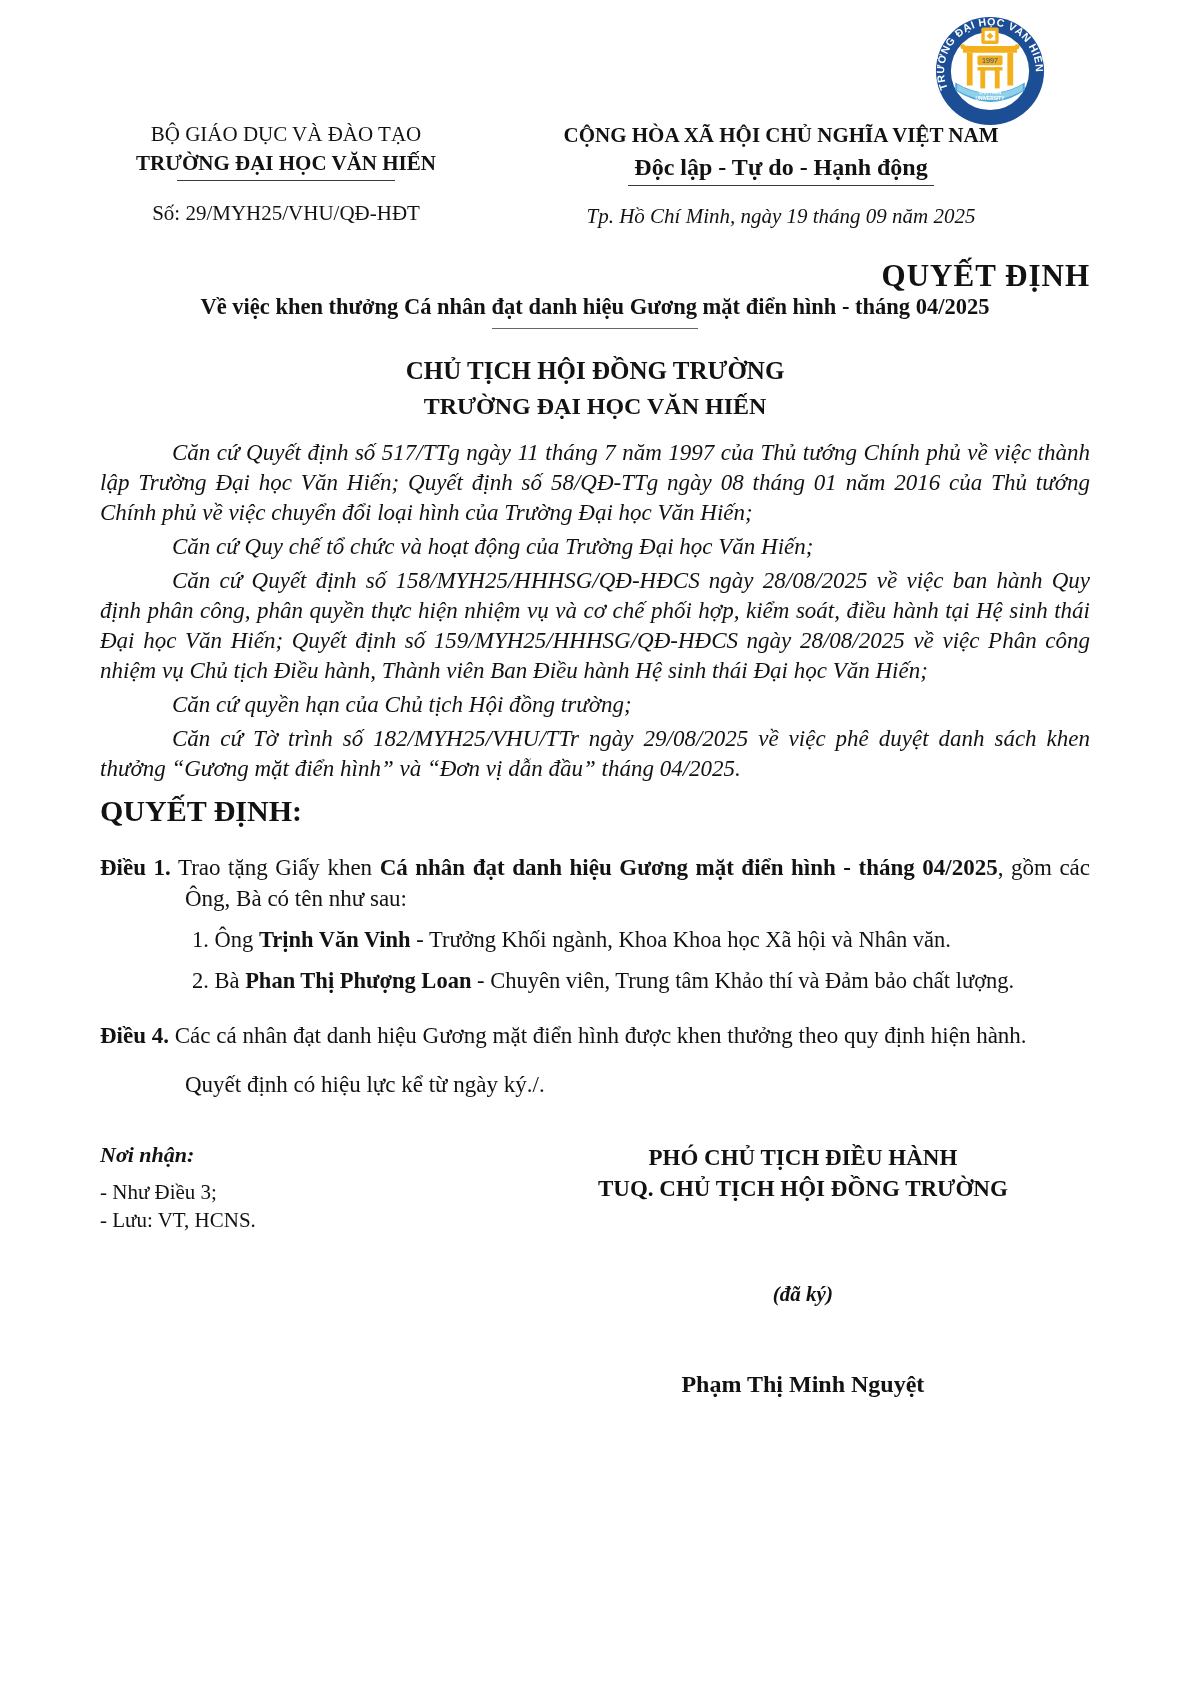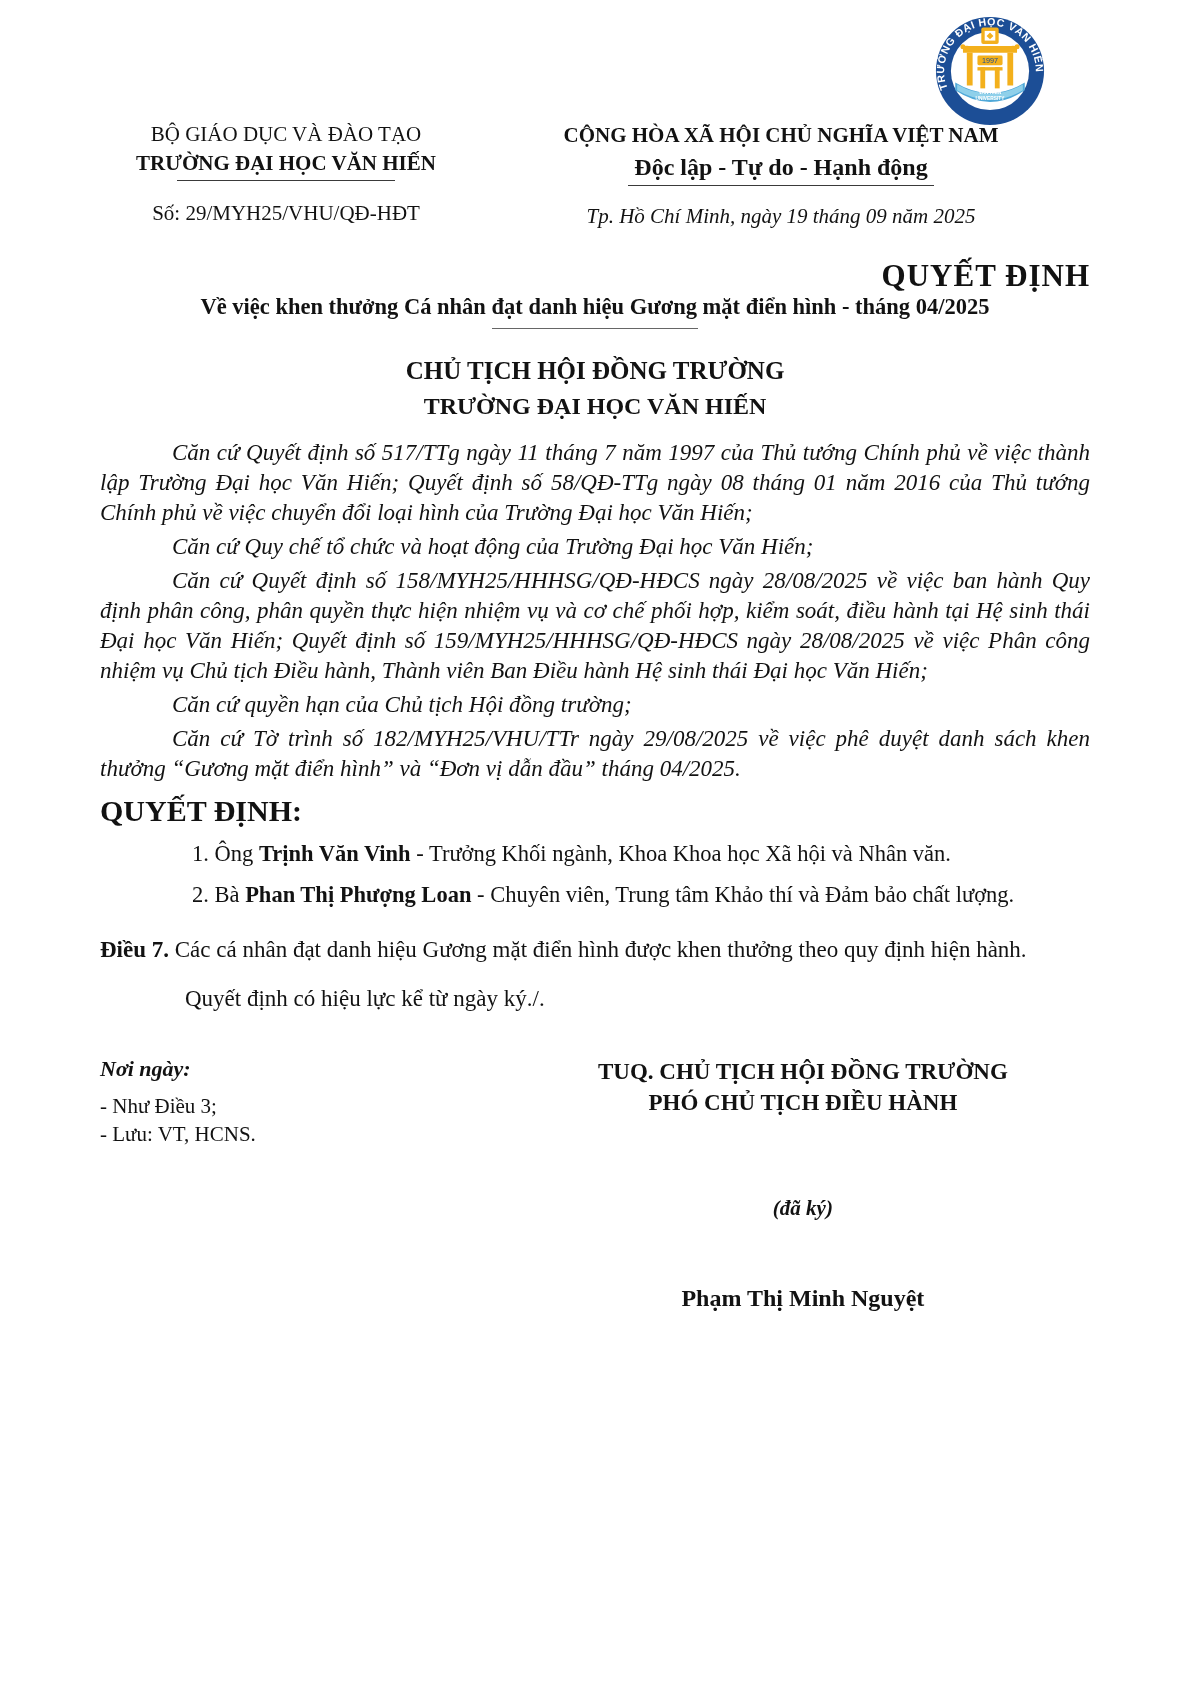--- a/index.html
+++ b/index.html
@@ -134,47 +134,51 @@
       <p class="cancu">Căn cứ Quy chế tổ chức và hoạt động của Trường Đại học Văn Hiến;</p>
       <p class="cancu">Căn cứ Quyết định số 158/MYH25/HHHSG/QĐ-HĐCS ngày 28/08/2025 về việc ban hành Quy định phân công, phân quyền thực hiện nhiệm vụ và cơ chế phối hợp, kiểm soát, điều hành tại Hệ sinh thái Đại học Văn Hiến; Quyết định số 159/MYH25/HHHSG/QĐ-HĐCS ngày 28/08/2025 về việc Phân công nhiệm vụ Chủ tịch Điều hành, Thành viên Ban Điều hành Hệ sinh thái Đại học Văn Hiến;</p>
       <p class="cancu">Căn cứ quyền hạn của Chủ tịch Hội đồng trường;</p>
       <p class="cancu">Căn cứ Tờ trình số 182/MYH25/VHU/TTr ngày 29/08/2025 về việc phê duyệt danh sách khen thưởng “Gương mặt điển hình” và “Đơn vị dẫn đầu” tháng 04/2025.</p>
     </div>
 
     <div class="decision-heading">QUYẾT ĐỊNH:</div>
 
     <div class="articles">
 
+      <p class="article">
+        <span class="lbl">Điều 1.</span>
+        <span>Trao tặng Giấy khen </span><span class="lbl">Cá nhân đạt danh hiệu Gương mặt điển hình - tháng 04/2025</span><span>, gồm các Ông, Bà có tên như sau:</span>
+      </p>
 
       <p class="recipient">
         <span>1.</span><span> Ông </span><span class="r-name">Trịnh Văn Vinh</span><span> - Trưởng Khối ngành, Khoa Khoa học Xã hội và Nhân văn.</span>
       </p>
 
       <p class="recipient">
         <span>2.</span><span> Bà </span><span class="r-name">Phan Thị Phượng Loan</span><span> - Chuyên viên, Trung tâm Khảo thí và Đảm bảo chất lượng.</span>
       </p>
 
       <p class="article">
-        <span class="lbl">Điều 7.</span><span> Các cá nhân đạt danh hiệu Gương mặt điển hình được khen thưởng theo quy định hiện hành.</span>
+        <span class="lbl">Điều 4.</span><span> Các cá nhân đạt danh hiệu Gương mặt điển hình được khen thưởng theo quy định hiện hành.</span>
       </p>
 
 
       <p class="effective">Quyết định có hiệu lực kể từ ngày ký./.</p>
     </div>
 
     <div class="footer-row">
       <div class="footer-left">
-        <div class="noinhan-title">Nơi ngày:</div>
+        <div class="noinhan-title">Nơi nhận:</div>
         <div class="noinhan-lines">
           <div class="noinhan-line">- Như Điều 3;</div>
           <div class="noinhan-line">- Lưu: VT, HCNS.</div>
         </div>
       </div>
       <div class="footer-right">
+        <div class="sig-authority">PHÓ CHỦ TỊCH ĐIỀU HÀNH</div>
         <div class="sig-authority">TUQ. CHỦ TỊCH HỘI ĐỒNG TRƯỜNG</div>
-        <div class="sig-authority">PHÓ CHỦ TỊCH ĐIỀU HÀNH</div>
         <div class="sig-note">(đã ký)</div>
         <div class="sig-name">Phạm Thị Minh Nguyệt</div>
       </div>
     </div>
 
   </div>
 </div>
 
 </body></html>

